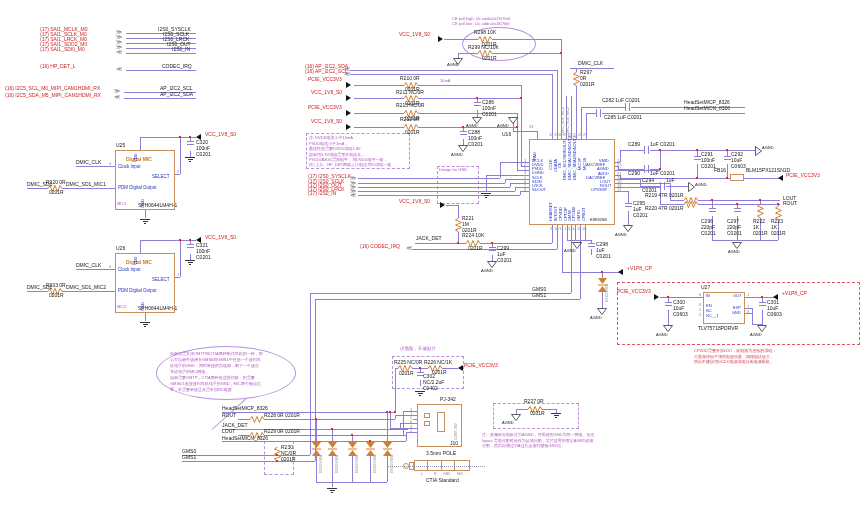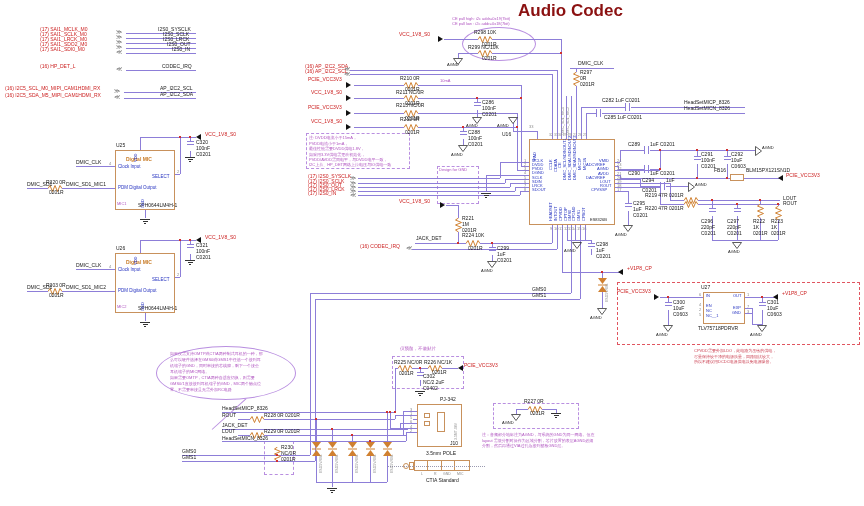--- a/index.html
+++ b/index.html
@@ -22,21 +22,20 @@
   .sv{position:absolute}
   .tl{position:absolute;height:1px;background:#b98fe0;transform-origin:left center}
   .dotl{position:absolute;height:0;border-top:1px dotted #9a9ab0}
   #title{position:absolute;left:518px;top:1px;font-size:17px;font-weight:bold;color:#8b1111;
          font-family:"Liberation Sans",sans-serif}
 </style>
 </head>
 <body>
 
 <div id="c">
-  <div id="title">Audio Codec</div>
 <div class="bx comp" style="left: 115px; top: 150px; width: 60px; height: 60px;"></div>
     <div class="bx comp" style="left: 115px; top: 253px; width: 60px; height: 60px;"></div>
     <div class="bx comp" style="left: 529px; top: 139px; width: 86px; height: 86px;"></div>
     <div class="bx comp" style="left: 703px; top: 292px; width: 42px; height: 32px;"></div>
     <div class="bx comp" style="left: 417px; top: 404px; width: 45px; height: 43px;"></div>
     <div class="bx comp" style="left: 437px; top: 412px; width: 8px; height: 20px;"></div>
     <div class="bx comp" style="left: 424px; top: 413px; width: 6px; height: 5px;"></div>
     <div class="bx comp" style="left: 424px; top: 421px; width: 6px; height: 5px;"></div>
     <div class="bx comp" style="left: 403px; top: 463px; width: 6px; height: 6px; border-radius: 50%;"></div>
     <div class="bx comp" style="left: 409px; top: 462px; width: 5px; height: 8px;"></div>

